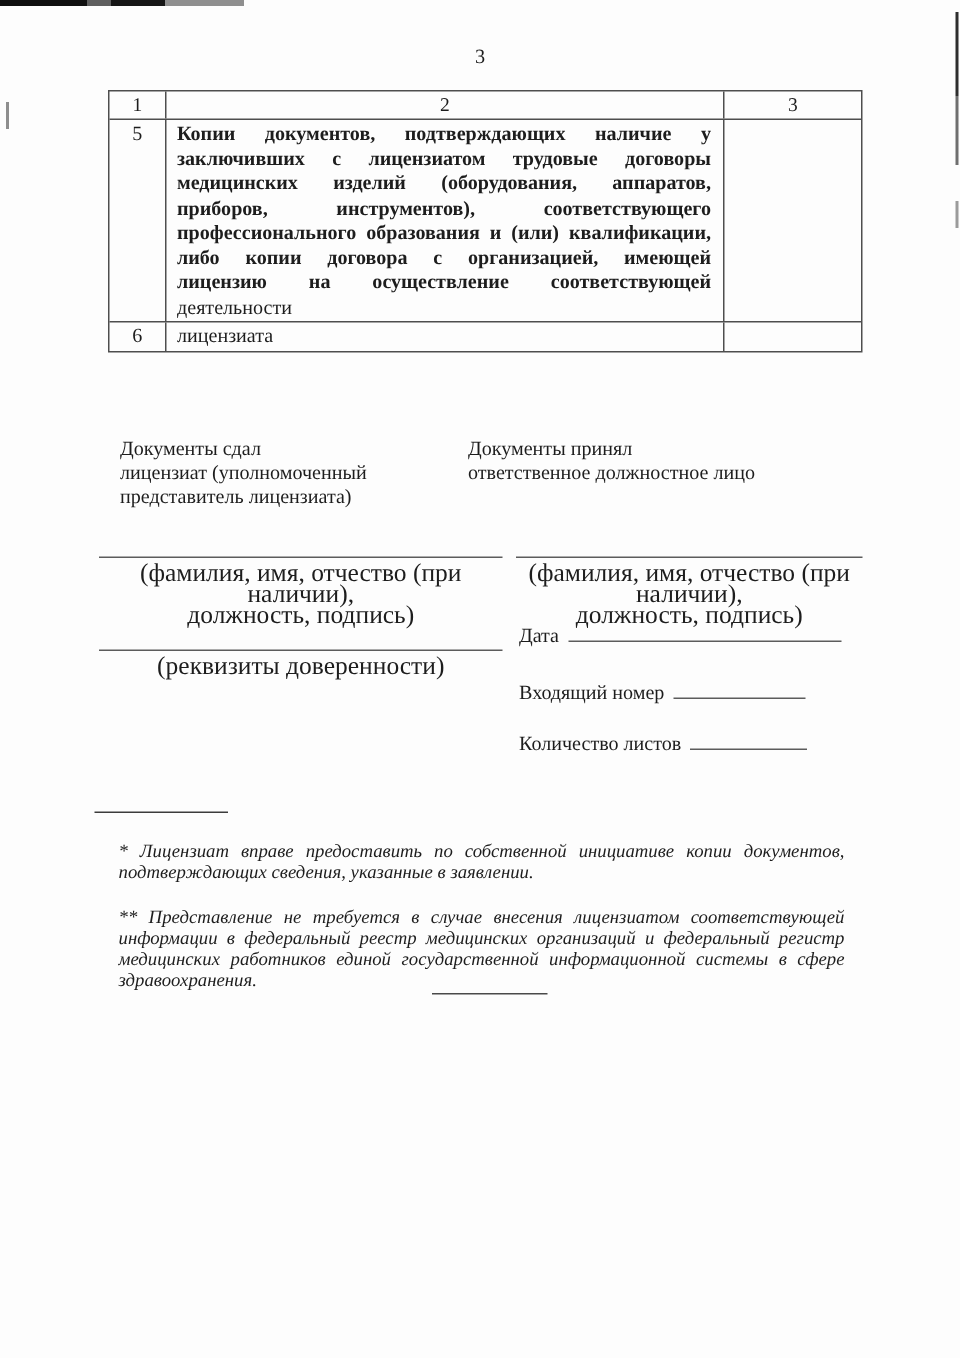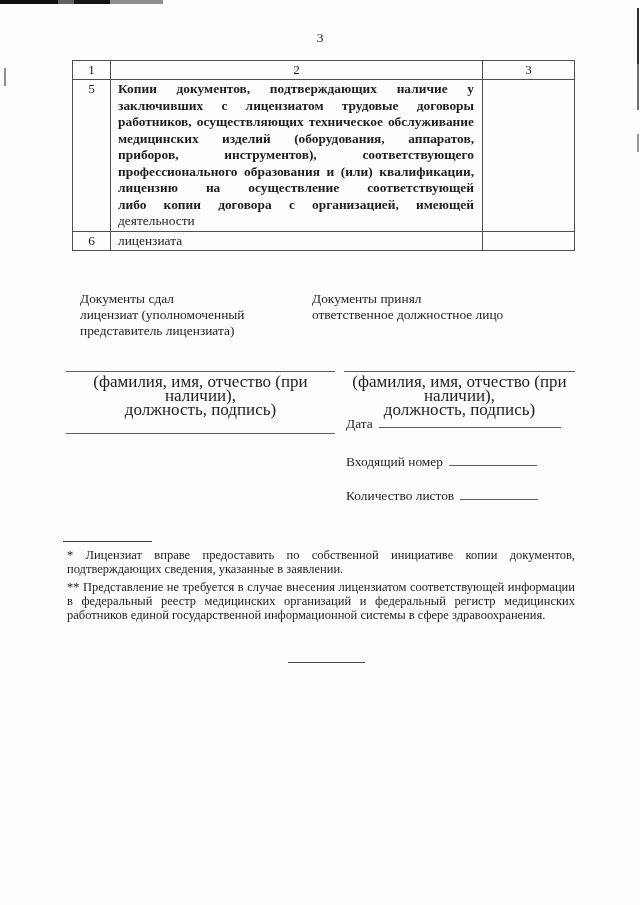--- a/index.html
+++ b/index.html
@@ -33,21 +33,21 @@
   .sig-title{position:absolute;font-size:13.4px;line-height:15.8px;}
   .preline{white-space:pre-line;}
   .sline{position:absolute;height:0;border-top:1px solid #5c5c5c;}
   .scap{position:absolute;text-align:center;font-size:17px;line-height:14.2px;}
   .field{position:absolute;left:346px;font-size:13.4px;line-height:15px;}
   .fline{display:inline-block;border-bottom:1px solid #5c5c5c;height:12px;margin-left:6px;vertical-align:baseline;}
 
   
   .fnrule{position:absolute;left:63px;top:541px;width:89px;border-top:1.5px solid #3c3c3c;}
   .footnotes{position:absolute;left:63px;top:545px;width:516px;font-size:12.5px;line-height:13.95px;text-align:justify;}
-  .footnotes p{margin:4px;}
+  .footnotes p{margin:16px;font-style:italic;}
 
   .endline{position:absolute;left:288px;top:662px;width:77px;border-top:1.5px solid #4a4a4a;}
 </style>
 </head>
 <body>
 
 <div class="page">
 
   <div class="art-top"></div>
   <div class="art-right1"></div>
@@ -60,26 +60,25 @@
     <div class="trow thead">
       <div class="c c1">1</div>
       <div class="c c2">2</div>
       <div class="c c3">3</div>
     </div>
     <div class="tbody tbody-host"><div class="trow">
           <div class="c c1">5</div>
           <div class="c c2">
             <div class="jl">Копии документов, подтверждающих наличие у</div>
             <div class="jl">заключивших с лицензиатом трудовые договоры</div>
-            <div class="jl">работников, осуществляющих техническое обслуживание</div>
             <div class="jl">медицинских изделий (оборудования, аппаратов,</div>
             <div class="jl">приборов, инструментов), соответствующего</div>
             <div class="jl">профессионального образования и (или) квалификации,</div>
+            <div class="jl">либо копии договора с организацией, имеющей</div>
             <div class="jl">лицензию на осуществление соответствующей</div>
-            <div class="jl">либо копии договора с организацией, имеющей</div>
             <div class="ll">деятельности</div>
           </div>
           <div class="c c3"></div>
         </div><div class="trow">
           <div class="c c1">6</div>
           <div class="c c2">
             <div class="ll">лицензиата</div>
           </div>
           <div class="c c3"></div>
         </div></div>
@@ -93,20 +92,21 @@
 
   <div class="sline" style="left:66px;top:371px;width:269px;"></div>
   <div class="scap preline" style="left:66px;top:375px;width:269px;">(фамилия, имя, отчество (при наличии),
 должность, подпись)</div>
 
   <div class="sline" style="left:344px;top:371px;width:231px;"></div>
   <div class="scap preline" style="left:344px;top:375px;width:231px;">(фамилия, имя, отчество (при наличии),
 должность, подпись)</div>
 
   <div class="sline" style="left:66px;top:433px;width:269px;"></div>
+  <div class="scap" style="left:66px;top:437px;width:269px;">(реквизиты доверенности)</div>
 
   <div class="field" style="top:415px;">
     <span>Дата</span><span class="fline" style="width:182px;"></span>
   </div>
   <div class="field" style="top:453px;">
     <span>Входящий номер</span><span class="fline" style="width:88px;"></span>
   </div>
   <div class="field" style="top:487px;">
     <span>Количество листов</span><span class="fline" style="width:78px;"></span>
   </div>

